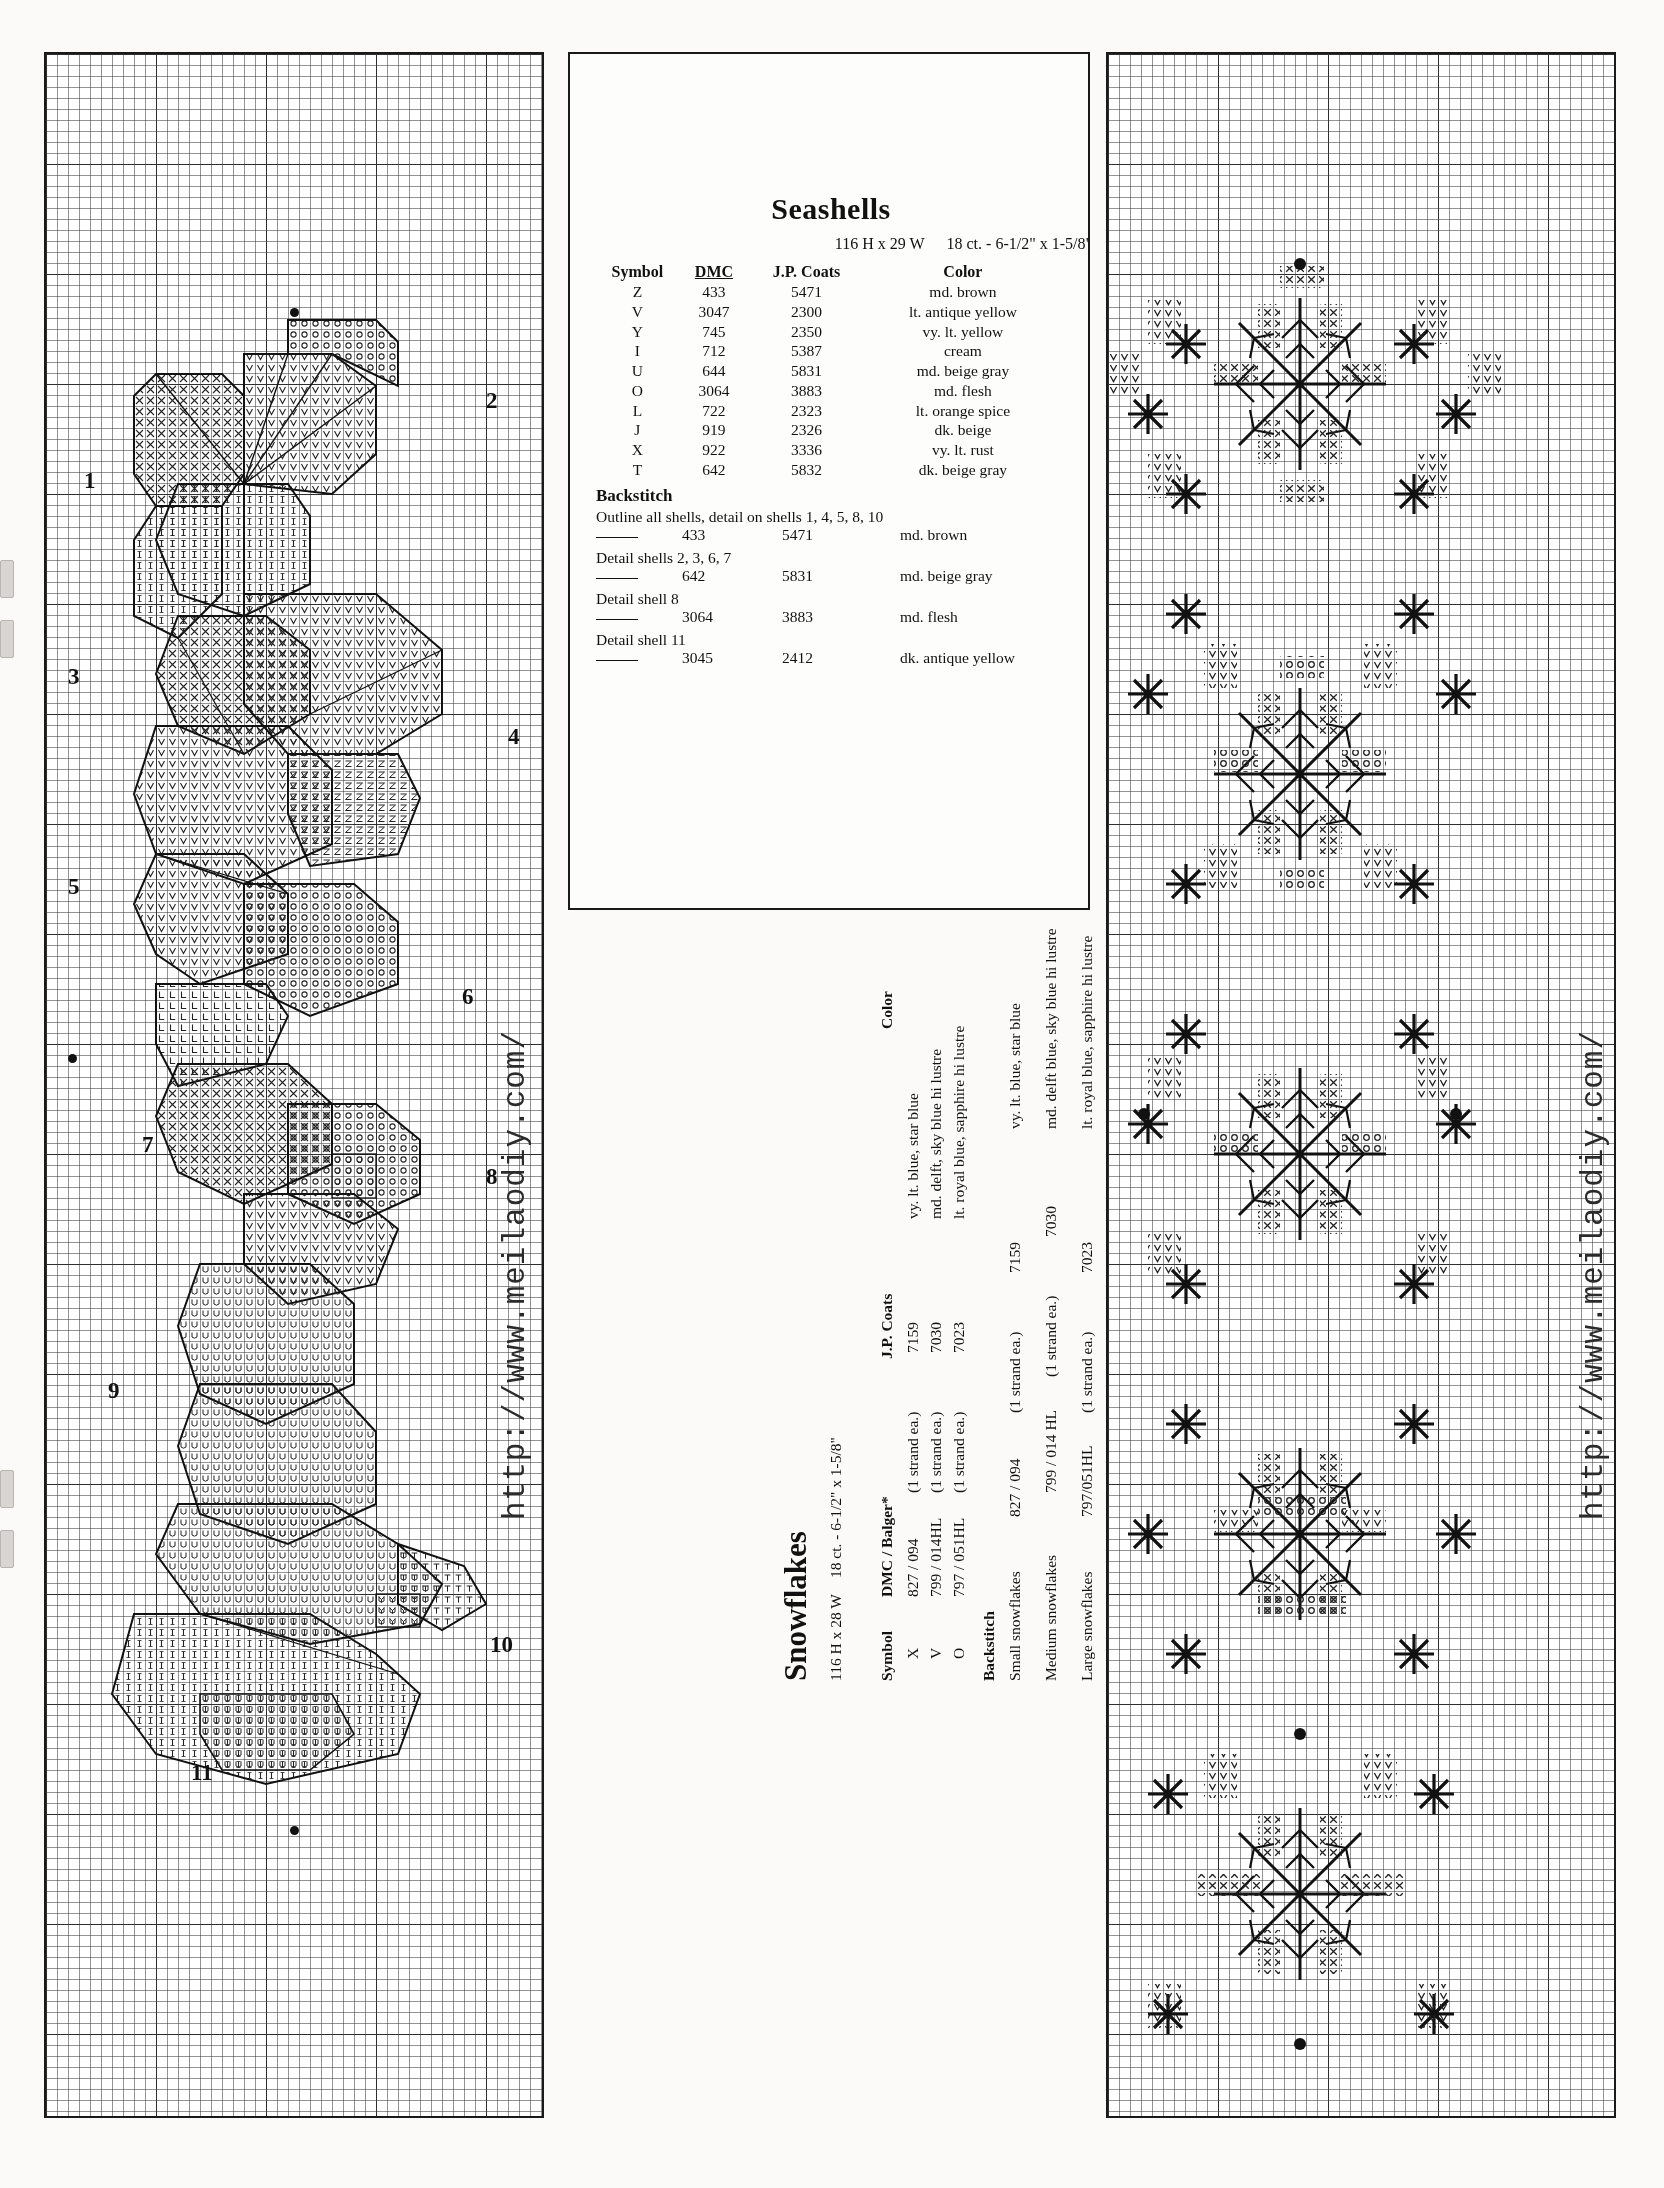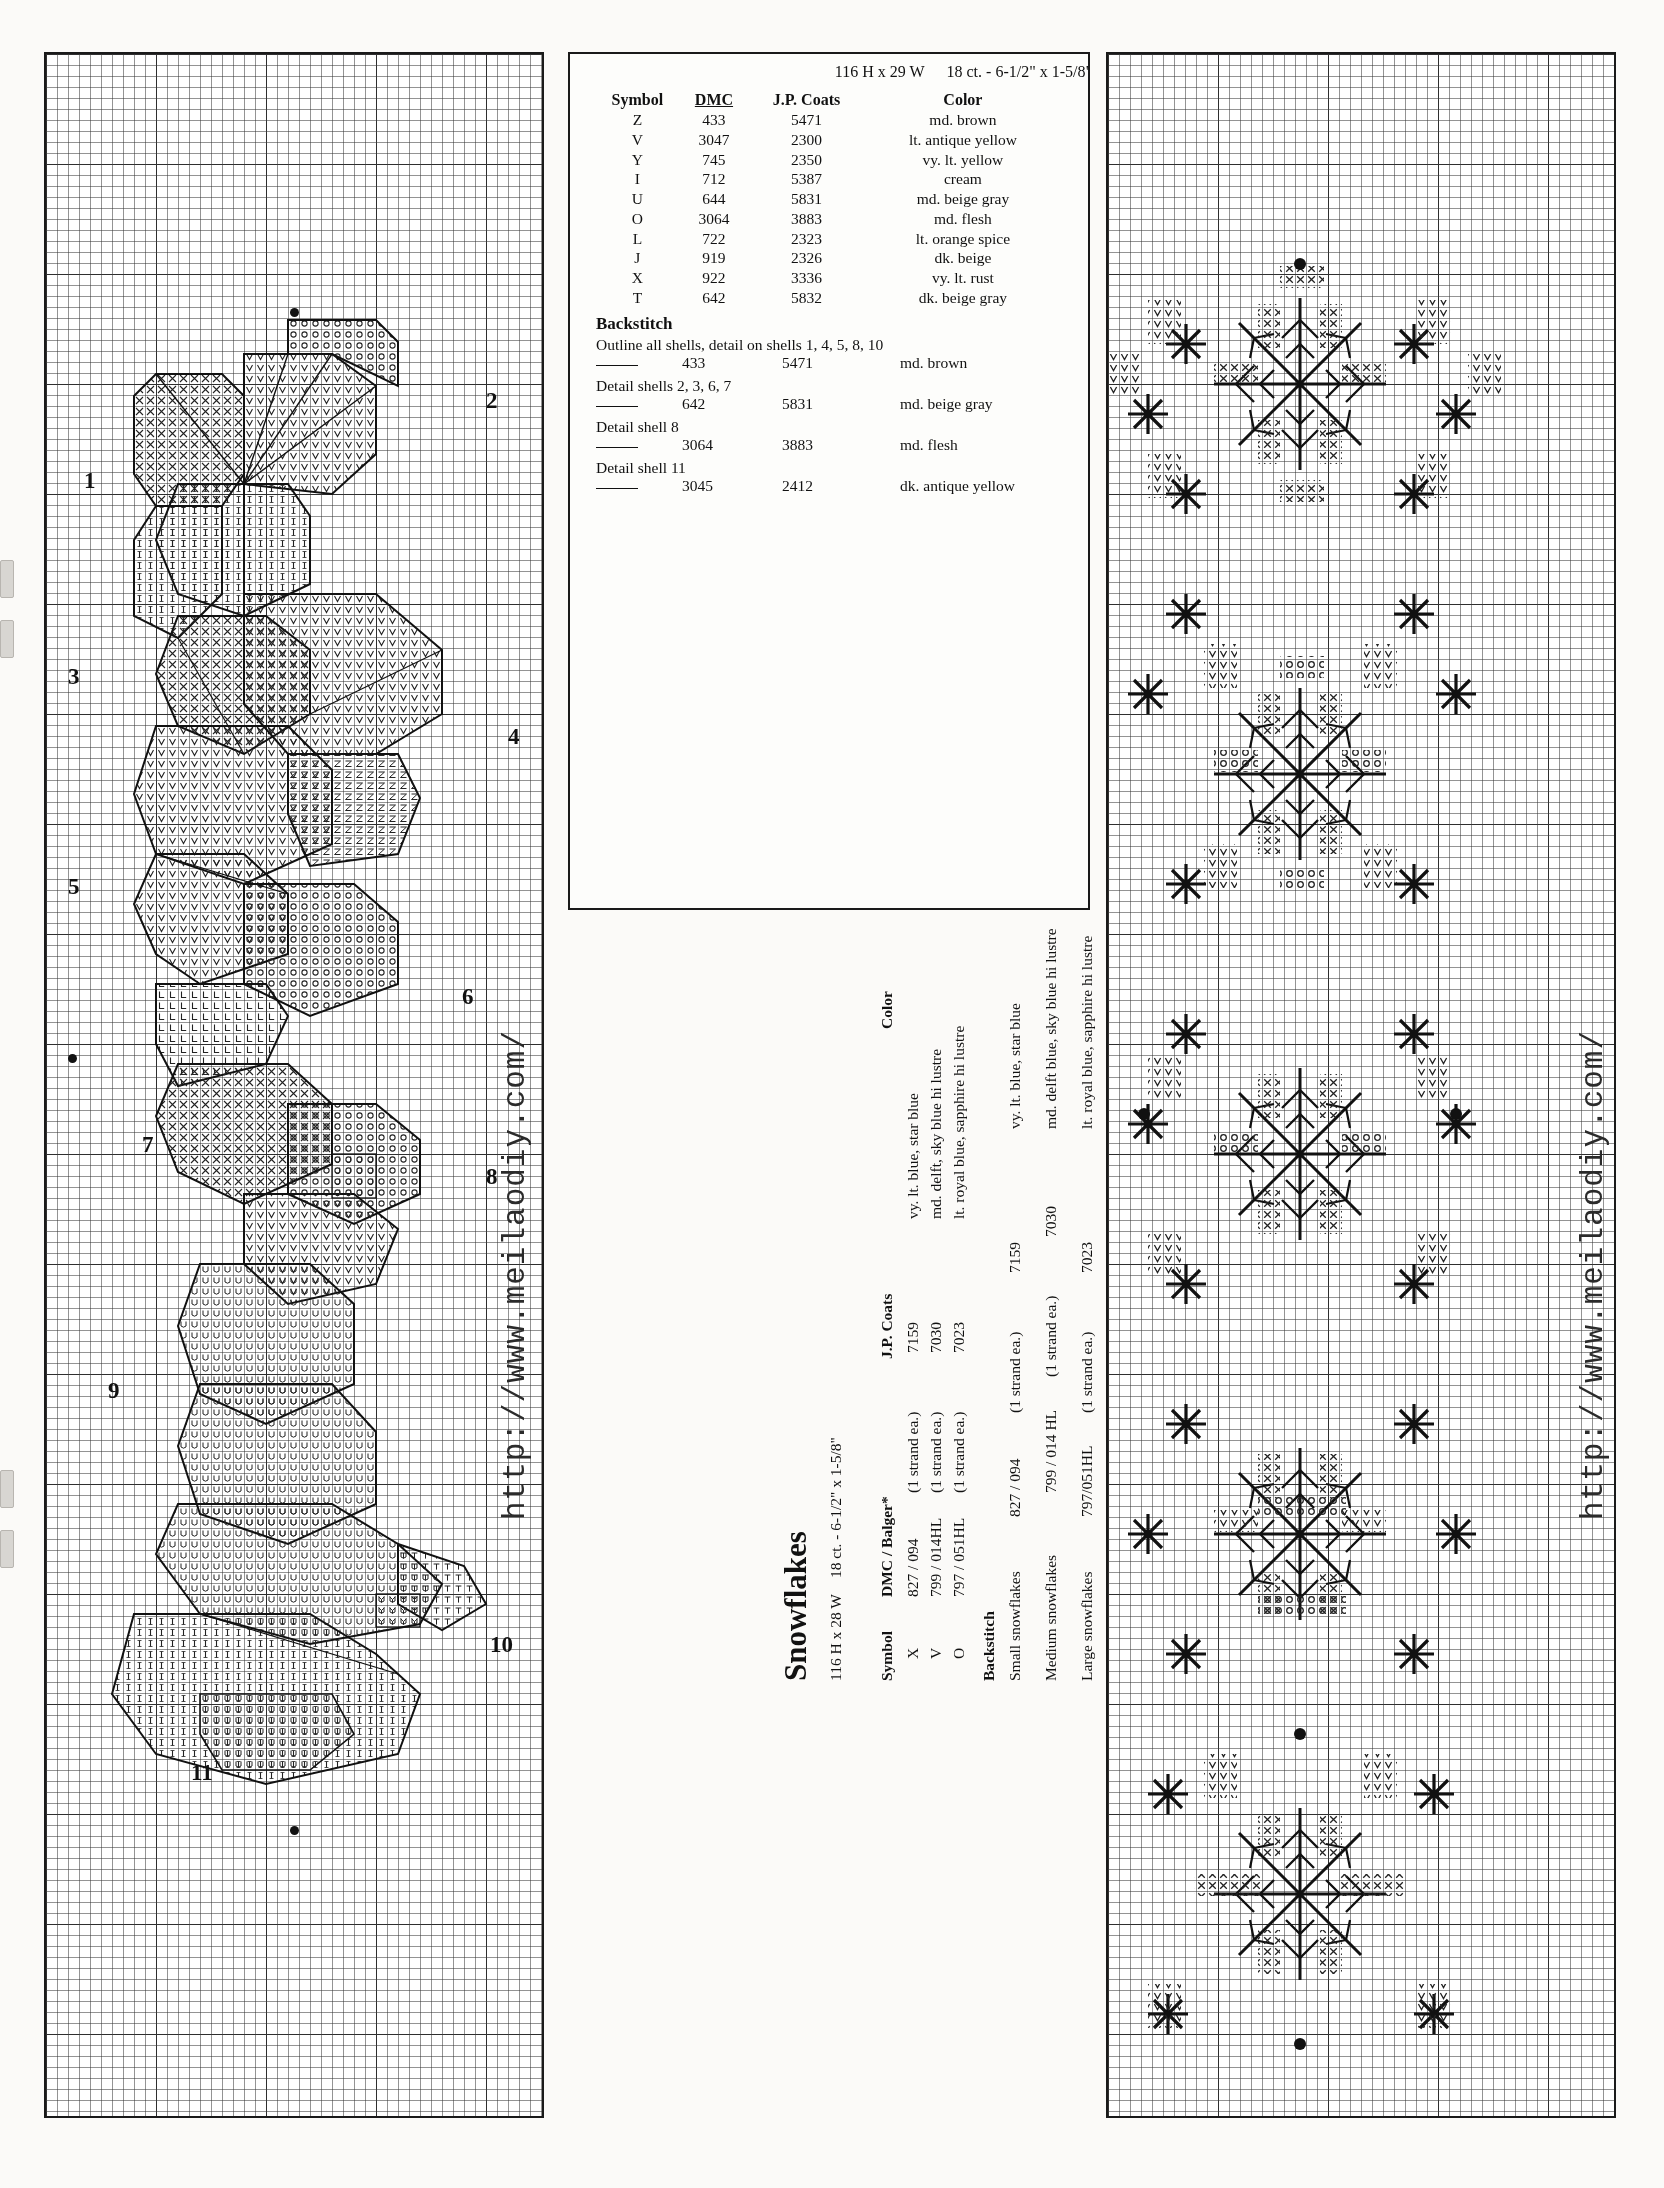--- a/index.html
+++ b/index.html
@@ -336,20 +336,21 @@
     <div class="num-label" style="left:444px; top:1542px;margin-top:36px;">10</div>
     <div class="num-label" style="left:118px; top:1706px;margin-left:27px;">11</div>
 
     <div class="dotmark" style="left:244px; top:254px;"></div>
     <div class="dotmark" style="left:22px; top:1000px;"></div>
     <div class="dotmark" style="left:244px; top:1772px;"></div>
   </div>
 
   <div class="panel" id="seashells-panel">
     <div id="seashells-inner">
+      <div class="key-title">Seashells</div>
       <div class="key-size">
         <span>116 H x 29 W</span><span class="gap"></span><span>18 ct. - 6-1/2" x 1-5/8"</span>
       </div>
 
       <table class="key">
         <thead>
           <tr>
             <th class="sym">Symbol</th>
             <th class="dmc">DMC</th>
             <th class="jpc">J.P. Coats</th>

